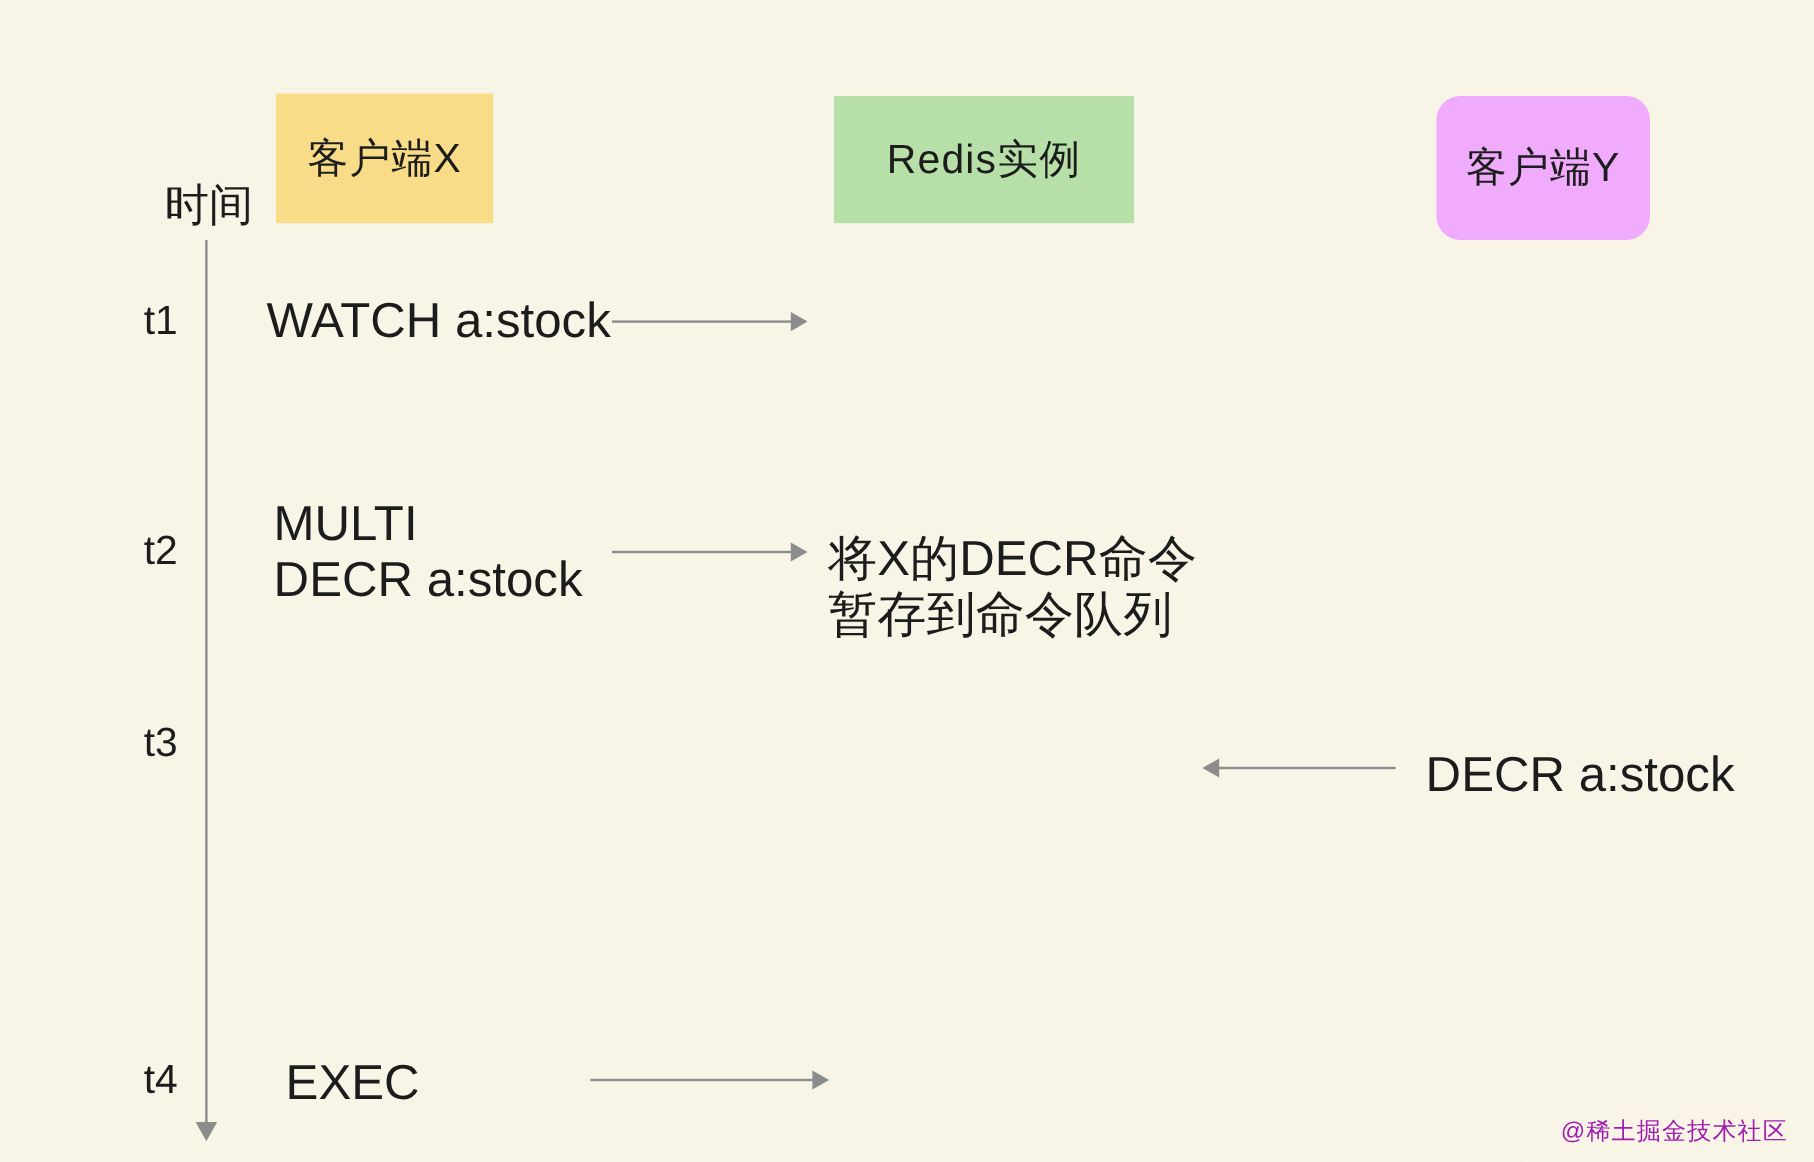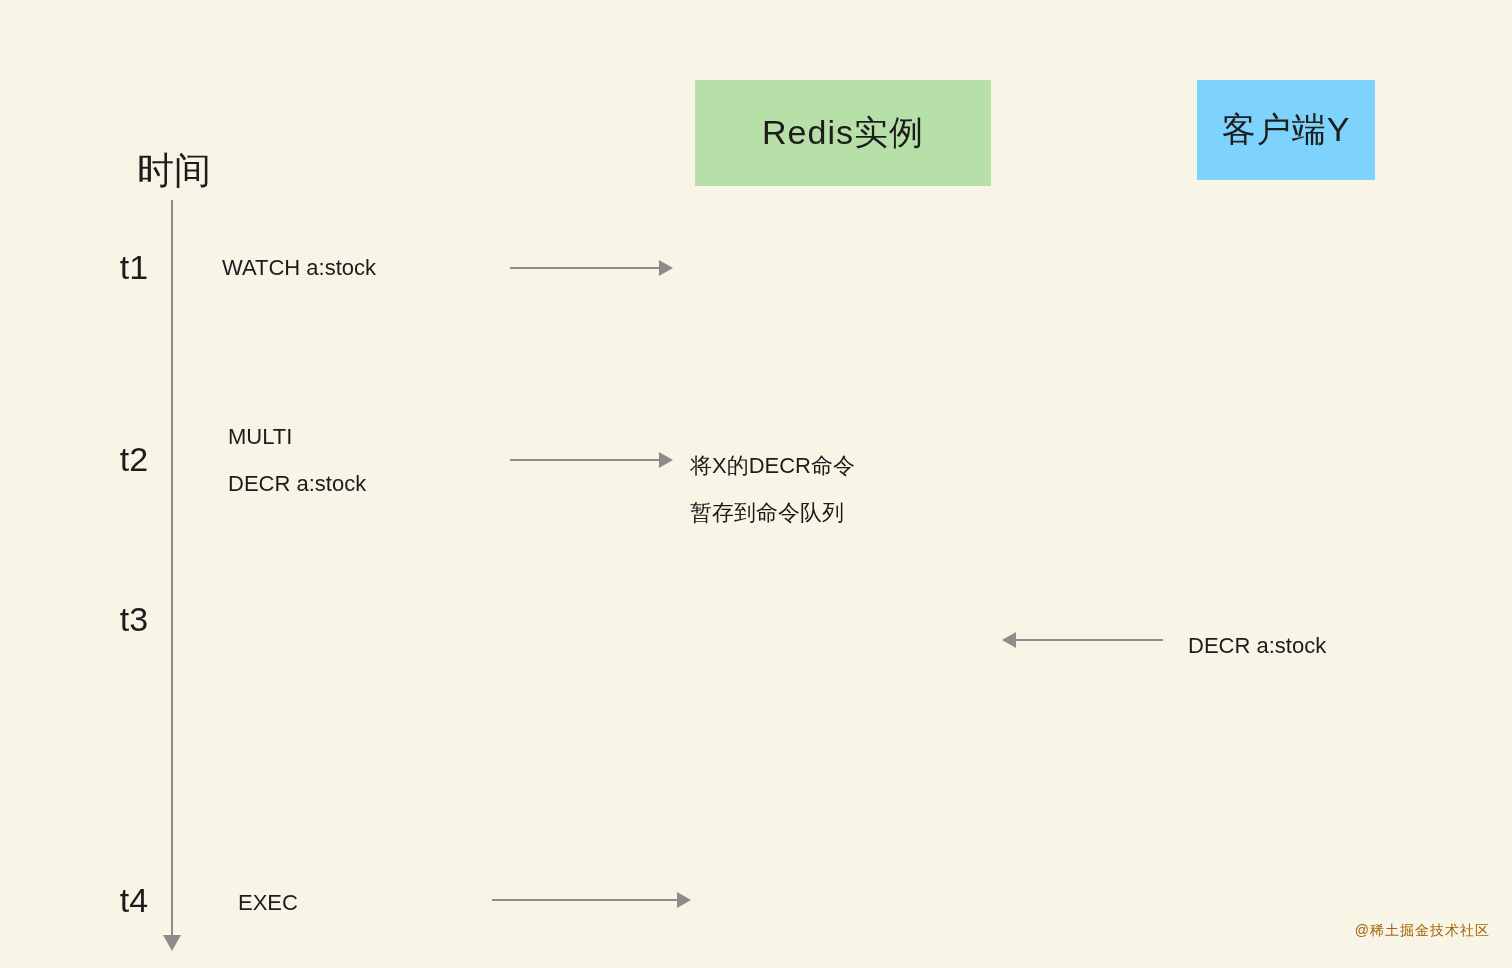--- a/index.html
+++ b/index.html
@@ -16,22 +16,22 @@
   .actor-box {
     position: absolute;
     display: flex;
     align-items: center;
     justify-content: center;
     font-size: 34px;
     font-weight: 500;
     letter-spacing: 1px;
   }
   .box-client-x { left: 230px; top: 78px;  width: 181px; height: 108px; background: #F9DC87; }
-  .box-redis    { left: 695px; top: 80px;  width: 296px; height: 106px; background: #B7E0A8; }
-  .box-client-y { left: 1197px; top: 80px; width: 178px; height: 100px; background: #7dd3fc; }
+  .box-redis    { left: 695px; top: 80px;  width: 250px; height: 106px; background: #B7E0A8; }
+  .box-client-y { left: 1197px; top: 80px; width: 178px; height: 120px; background: #f0abfc; border-radius: 20px; }
 
   .time-label {
     position: absolute;
     left: 137px; top: 146px;
     font-size: 37px;
     font-weight: 500;
     font-family: Liberation Mono, monospace;
   }
   .time-axis {
     position: absolute;
@@ -50,21 +50,21 @@
   }
   .t-label {
     position: absolute;
     left: 106px;
     width: 56px;
     text-align: center;
     font-size: 34px;
   }
   .msg, .note {
     position: absolute;
-    font-size: 22px;
+    font-size: 41px;
     line-height: 47px;
     white-space: pre-line;
   }
   .arrow {
     position: absolute;
     height: 2px;
     background: #8C8C8C;
   }
   .arrow-right::after {
     content: "";
@@ -79,31 +79,32 @@
     content: "";
     position: absolute;
     left: -13px; top: -7px;
     width: 0; height: 0;
     border-top: 8px solid transparent;
     border-bottom: 8px solid transparent;
     border-right: 14px solid #8C8C8C;
   }
   .watermark {
     position: absolute;
-    right: 22px; bottom: 28px;
-    font-size: 14px;
-    color: #a16207;
+    right: 22px; bottom: 12px;
+    font-size: 20px;
+    color: #a21caf;
     letter-spacing: 1px;
   }
 </style>
 </head>
 <body>
 
 <div class="canvas">
 
+  <div class="actor-box box-client-x">客户端X</div>
   <div class="actor-box box-redis">Redis实例</div>
   <div class="actor-box box-client-y">客户端Y</div>
 
   <div class="time-label">时间</div>
   <div class="time-axis"></div>
 
   <div class="t-label" style="top:248px;">t1</div>
   <div class="t-label" style="top:440px;">t2</div>
   <div class="t-label" style="top:600px;">t3</div>
   <div class="t-label" style="top:881px;">t4</div>

